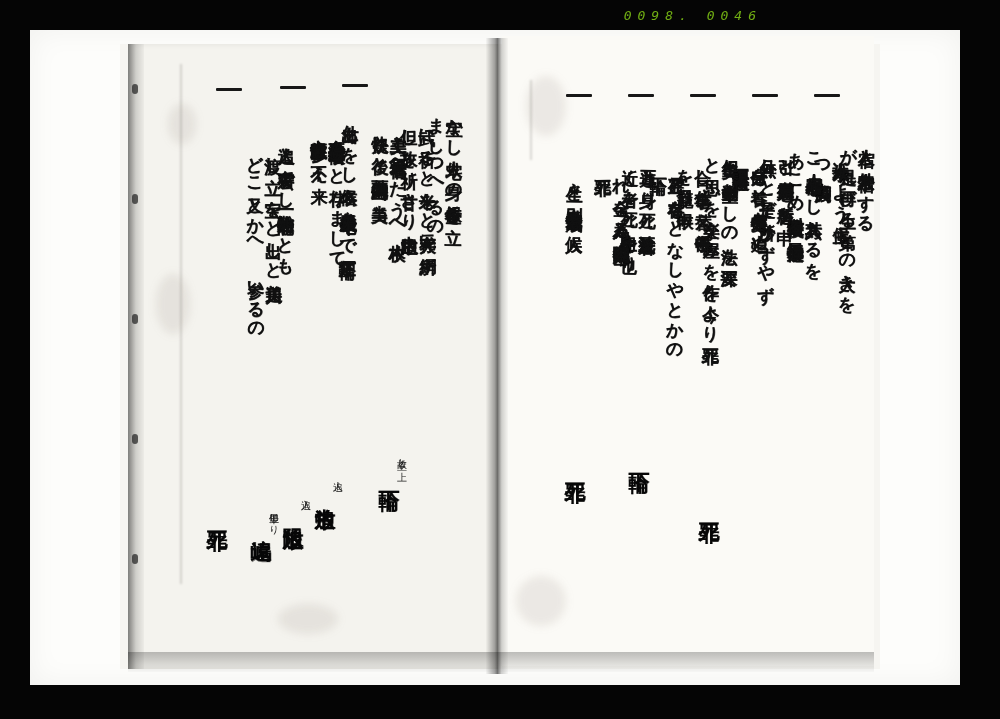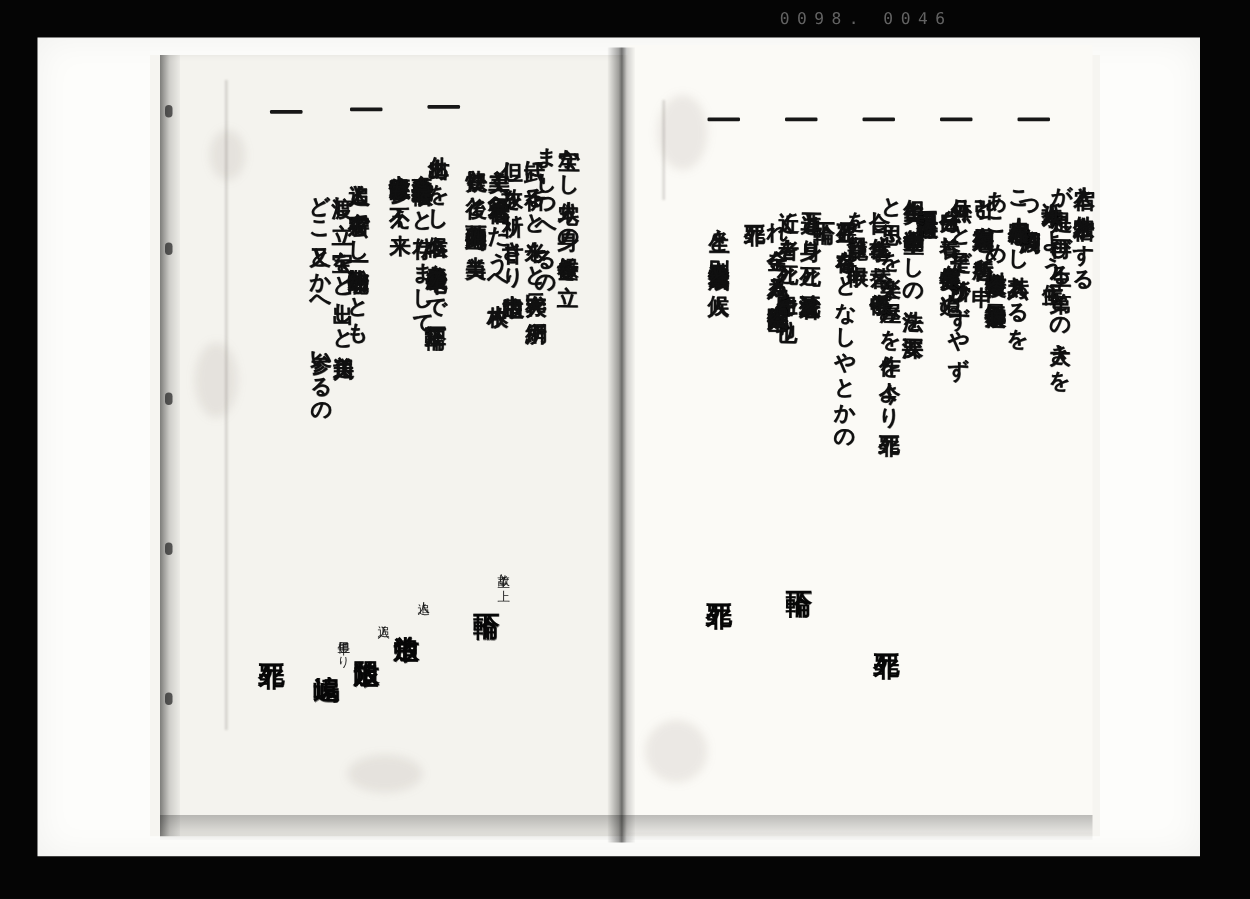--- a/index.html
+++ b/index.html
@@ -20,26 +20,27 @@
     width: 1000px;
     height: 719px;
     background: #050505;
   }
 
   
   #film-id {
     position: absolute;
     top: 8px;
     right: 238px;
-    color: #737373;
+    color: #84cc16;
     font-family: "DejaVu Sans Mono", monospace;
     font-size: 13px;
     letter-spacing: 6px;
     opacity: 0.85;
     white-space: pre;
+    font-style: italic;
   }
 
   
   #page-spread {
     position: absolute;
     left: 30px;
     top: 30px;
     width: 930px;
     height: 655px;
     background: #fdfdfb;

